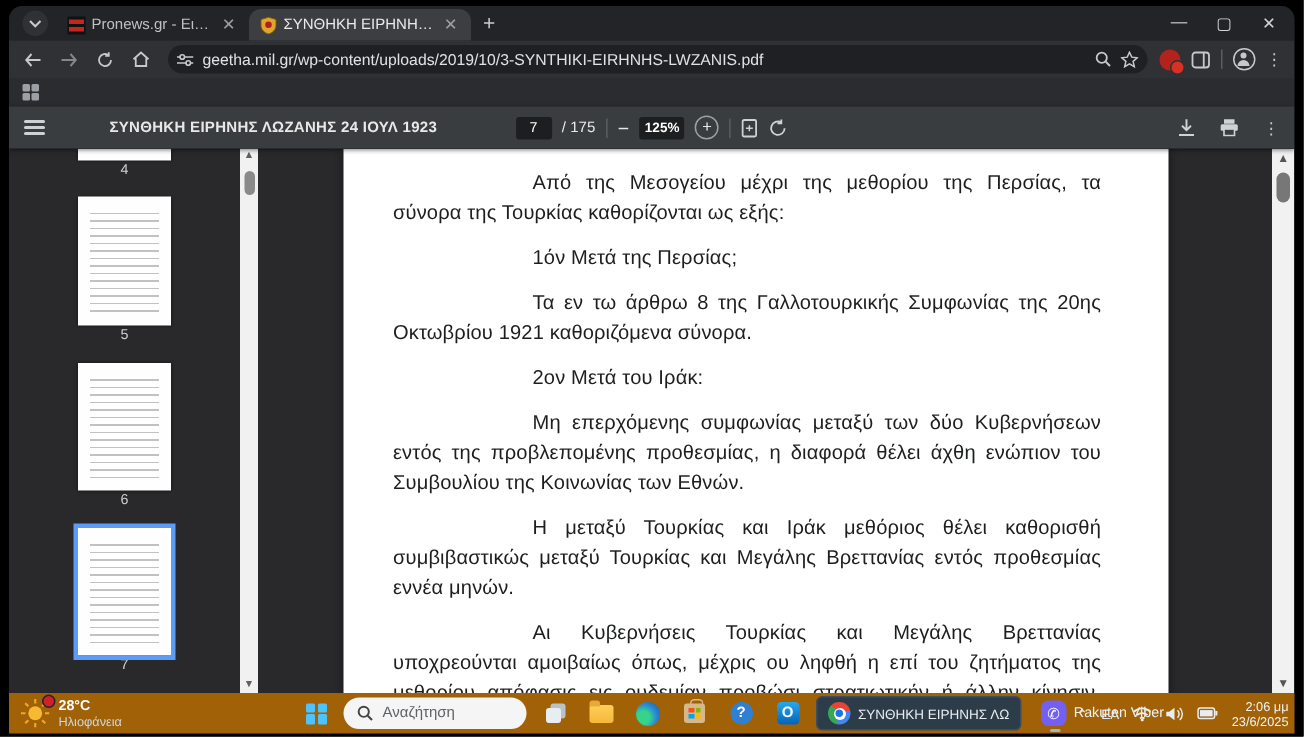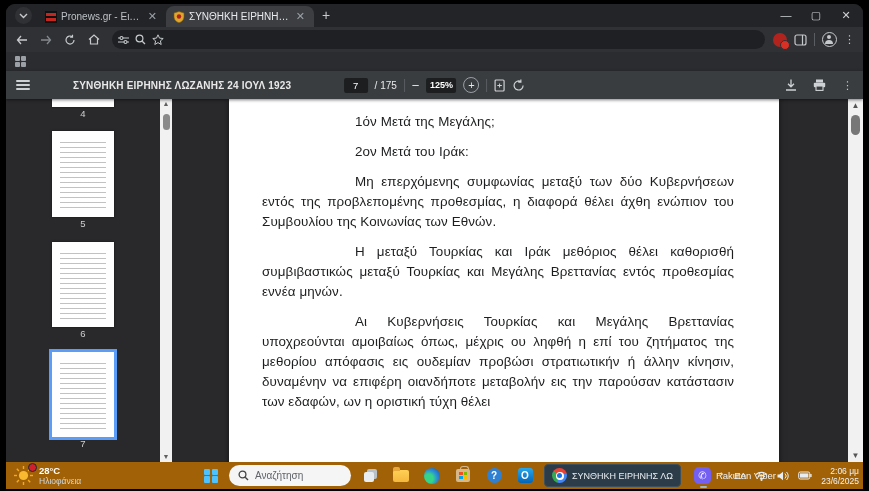--- a/index.html
+++ b/index.html
@@ -203,20 +203,21 @@
         <span>
           <svg width="11" height="10" viewBox="0 0 11 10">
               <g stroke="#c6c9cc" stroke-width="1.1">
                 <line x1="0" y1="3" x2="11" y2="3"></line>
                 <line x1="0" y1="7" x2="11" y2="7"></line>
                 <circle cx="3.5" cy="3" r="1.5" fill="#1f2023"></circle>
                 <circle cx="7.5" cy="7" r="1.5" fill="#1f2023"></circle>
               </g>
             </svg>
           </span>
+        <span class="omni-url">geetha.mil.gr/wp-content/uploads/2019/10/3-SYNTHIKI-EIRHNHS-LWZANIS.pdf</span>
         <span>
           <svg width="11" height="11" viewBox="0 0 11 11">
               <circle cx="4.5" cy="4.5" r="3.4" stroke="#c6c9cc" stroke-width="1.2" fill="none"></circle>
               <line x1="7.2" y1="7.2" x2="10" y2="10" stroke="#c6c9cc" stroke-width="1.3"></line>
             </svg>
           </span>
         <span>
           <svg width="12" height="12" viewBox="0 0 12 12">
               <path d="M6 0.8 L7.5 4.1 L11.2 4.5 L8.4 6.9 L9.2 10.5 L6 8.6 L2.8 10.5 L3.6 6.9 L0.8 4.5 L4.5 4.1 Z" stroke="#c6c9cc" stroke-width="1" fill="none"></path>
             </svg>
@@ -313,21 +314,23 @@
             <div class="thumb-gap"></div>
           </div>
         <div class="sidescroll">
           <span class="arr" style="top:0">▲</span>
           <span class="thumbbar"></span>
           <span class="arr" style="bottom:0">▼</span>
         </div>
       </div>
       <div class="viewer">
         <div class="page" id="pdfpage">
-            <p>1όν Μετά της Μεγάλης;</p>
+            <p>Από της Μεσογείου μέχρι της μεθορίου της Περσίας, τα σύνορα της Τουρκίας καθορίζονται ως εξής:</p>
+            <p>1όν Μετά της Περσίας;</p>
+            <p>Τα εν τω άρθρω 8 της Γαλλοτουρκικής Συμφωνίας της 20ης Οκτωβρίου 1921 καθοριζόμενα σύνορα.</p>
             <p>2ον Μετά του Ιράκ:</p>
             <p>Μη επερχόμενης συμφωνίας μεταξύ των δύο Κυβερνήσεων εντός της προβλεπομένης προθεσμίας, η διαφορά θέλει άχθη ενώπιον του Συμβουλίου της Κοινωνίας των Εθνών.</p>
             <p>Η μεταξύ Τουρκίας και Ιράκ μεθόριος θέλει καθορισθή συμβιβαστικώς μεταξύ Τουρκίας και Μεγάλης Βρεττανίας εντός προθεσμίας εννέα μηνών.</p>
             <p>Αι Κυβερνήσεις Τουρκίας και Μεγάλης Βρεττανίας υποχρεούνται αμοιβαίως όπως, μέχρις ου ληφθή η επί του ζητήματος της μεθορίου απόφασις εις ουδεμίαν προβώσι στρατιωτικήν ή άλλην κίνησιν, δυναμένην να επιφέρη οιανδήποτε μεταβολήν εις την παρούσαν κατάστασιν των εδαφών, ων η οριστική τύχη θέλει</p>
           </div>
         <div class="mainscroll">
           <span class="arr" style="top:0">▲</span>
           <span class="thumbbar"></span>
           <span class="arr" style="bottom:0">▼</span>
         </div>

